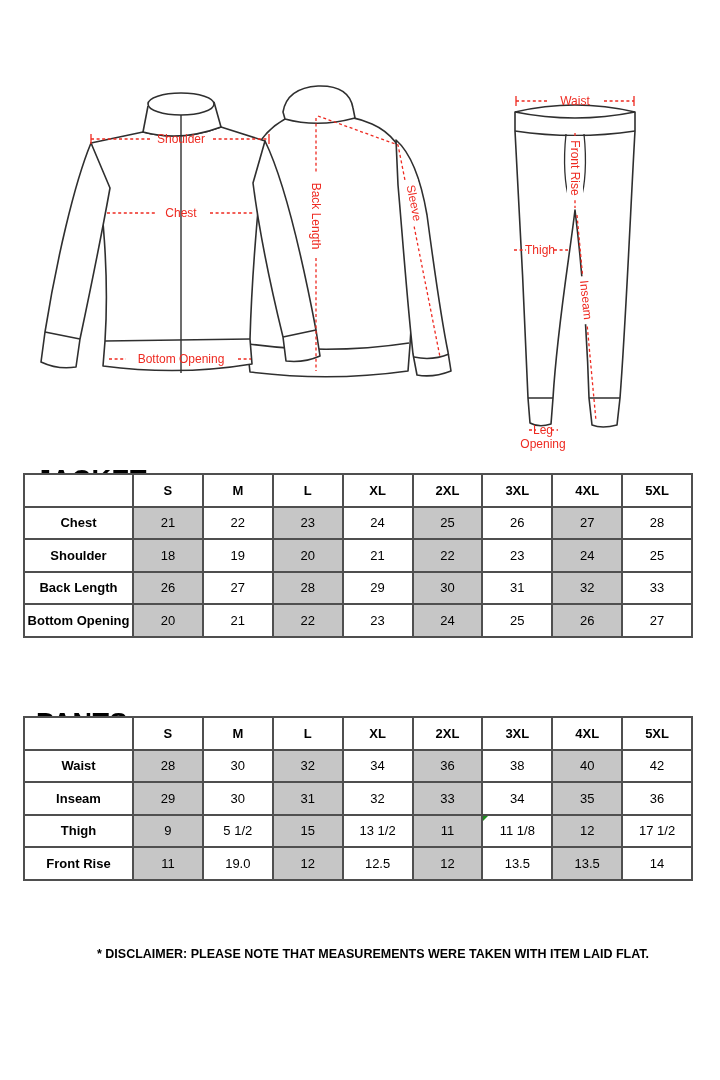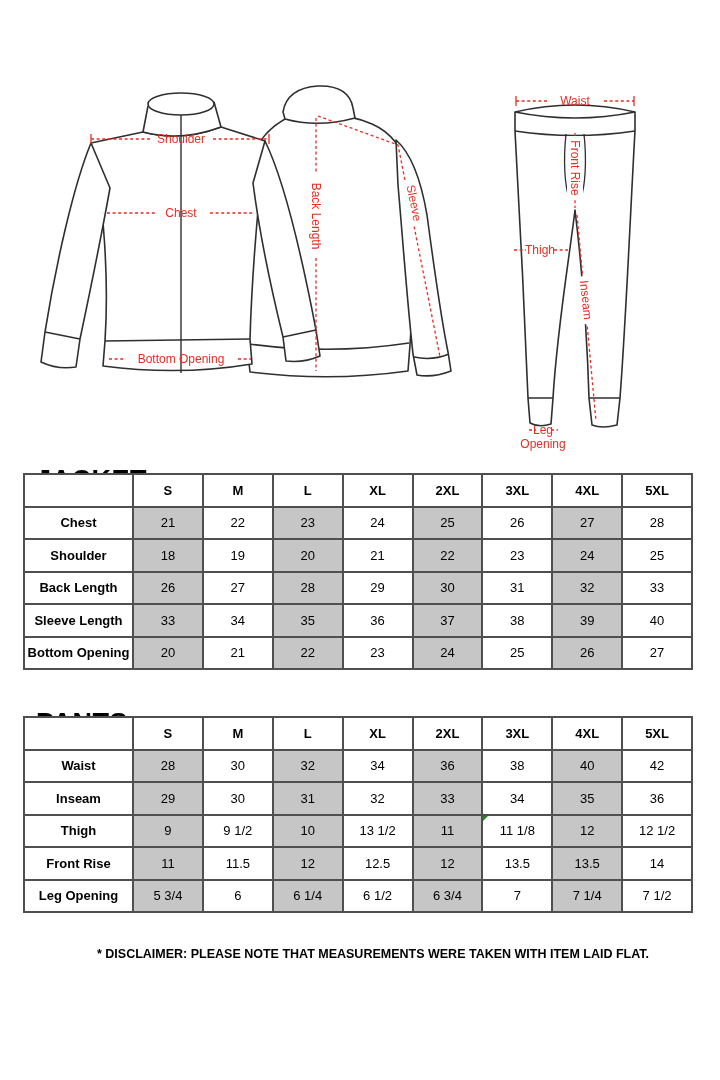--- a/index.html
+++ b/index.html
@@ -182,31 +182,20 @@
           <td class="shaded">26</td>
           <td>27</td>
           <td class="shaded">28</td>
           <td>29</td>
           <td class="shaded">30</td>
           <td>31</td>
           <td class="shaded">32</td>
           <td>33</td>
         </tr>
         <tr>
-          <th>Sleeve Length</th>
-          <td class="shaded">33</td>
-          <td>34</td>
-          <td class="shaded">35</td>
-          <td>36</td>
-          <td class="shaded">37</td>
-          <td>38</td>
-          <td class="shaded">39</td>
-          <td>40</td>
-        </tr>
-        <tr>
           <th>Bottom Opening</th>
           <td class="shaded">20</td>
           <td>21</td>
           <td class="shaded">22</td>
           <td>23</td>
           <td class="shaded">24</td>
           <td>25</td>
           <td class="shaded">26</td>
           <td>27</td>
         </tr>
@@ -259,50 +248,39 @@
           <td class="shaded">31</td>
           <td>32</td>
           <td class="shaded">33</td>
           <td>34</td>
           <td class="shaded">35</td>
           <td>36</td>
         </tr>
         <tr>
           <th>Thigh</th>
           <td class="shaded">9</td>
-          <td>9 1/2</td>
-          <td class="shaded">10</td>
+          <td>5 1/2</td>
+          <td class="shaded">15</td>
           <td>13 1/2</td>
           <td class="shaded">11</td>
           <td class="comment-marker">11 1/8</td>
           <td class="shaded">12</td>
-          <td>12 1/2</td>
+          <td>17 1/2</td>
         </tr>
         <tr>
           <th>Front Rise</th>
           <td class="shaded">11</td>
-          <td>11.5</td>
+          <td>19.0</td>
           <td class="shaded">12</td>
           <td>12.5</td>
           <td class="shaded">12</td>
           <td>13.5</td>
           <td class="shaded">13.5</td>
           <td>14</td>
         </tr>
-        <tr>
-          <th>Leg Opening</th>
-          <td class="shaded">5 3/4</td>
-          <td>6</td>
-          <td class="shaded">6 1/4</td>
-          <td>6 1/2</td>
-          <td class="shaded">6 3/4</td>
-          <td>7</td>
-          <td class="shaded">7 1/4</td>
-          <td>7 1/2</td>
-        </tr>
       </tbody>
     </table>
 
   <div class="disclaimer">
     <div>* DISCLAIMER: PLEASE NOTE THAT MEASUREMENTS WERE TAKEN WITH ITEM LAID FLAT.</div>
   </div>
 
 </div>
 
 </body></html>

